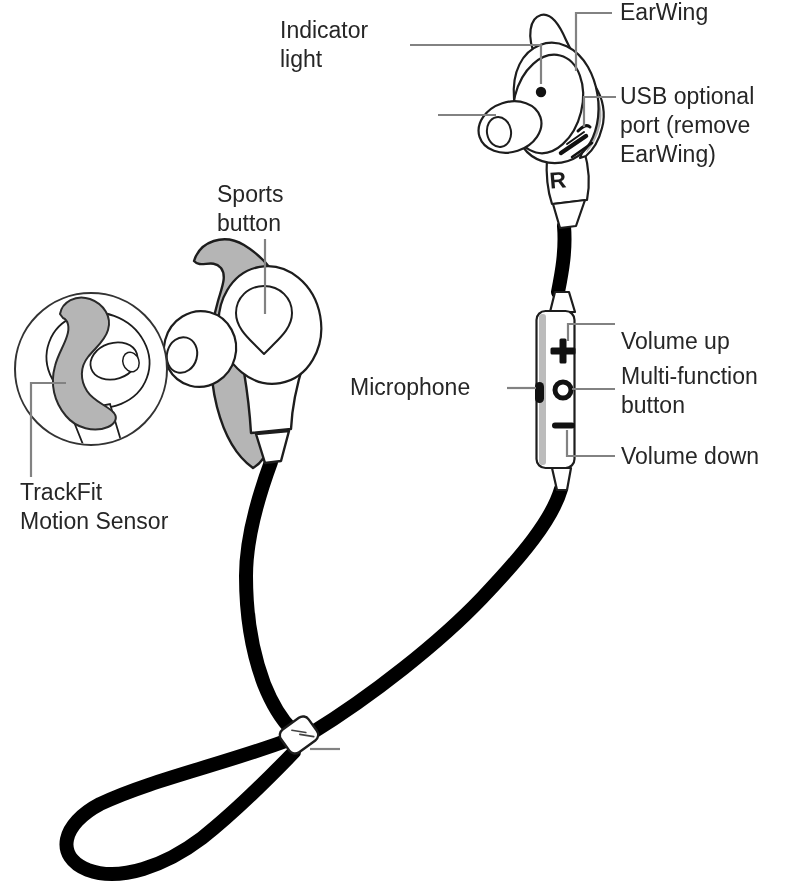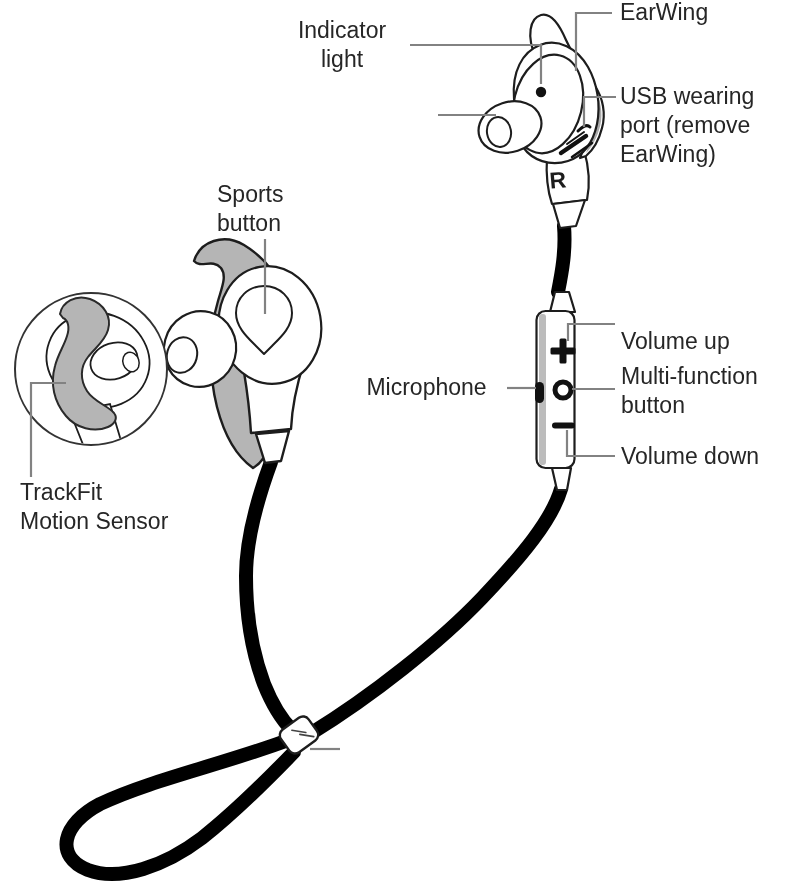--- a/index.html
+++ b/index.html
@@ -1,21 +1,21 @@
 <!DOCTYPE html>
 <html><head>
 <meta charset="utf-8">
 <style>
   html,body{margin:0;padding:0;background:#ffffff;}
   #stage{position:relative;width:793px;height:887px;background:#ffffff;overflow:hidden;
          font-family:"Liberation Sans", sans-serif;}
   #art{position:absolute;left:0;top:0;}
   .label{position:absolute;font-size:23px;line-height:29px;color:#262626;
          font-family:"Liberation Sans", sans-serif;white-space:nowrap;}
-  .label.right{text-align:center;}
+  .label.right{text-align:left;}
 </style>
 </head>
 <body>
 
 <div id="stage">
 
 <svg id="art" width="793" height="887" viewBox="0 0 793 887">
   <defs>
     <clipPath id="insetClip">
           <circle cx="91" cy="369" r="75"></circle>
@@ -106,21 +106,21 @@
 
 <div class="label" style="left:620px;top:-2px">EarWing</div>
 
 <div class="label right" style="left:280px;top:16px;width:124px">
   <div>Indicator</div>
   <div>light</div>
 </div>
 
 
 <div class="label" style="left:620px;top:82px">
-  <div>USB wearing</div>
+  <div>USB optional</div>
   <div>port (remove</div>
   <div>EarWing)</div>
 </div>
 
 <div class="label" style="left:217px;top:180px">
   <div>Sports</div>
   <div>button</div>
 </div>
 
 <div class="label" style="left:20px;top:478px">

